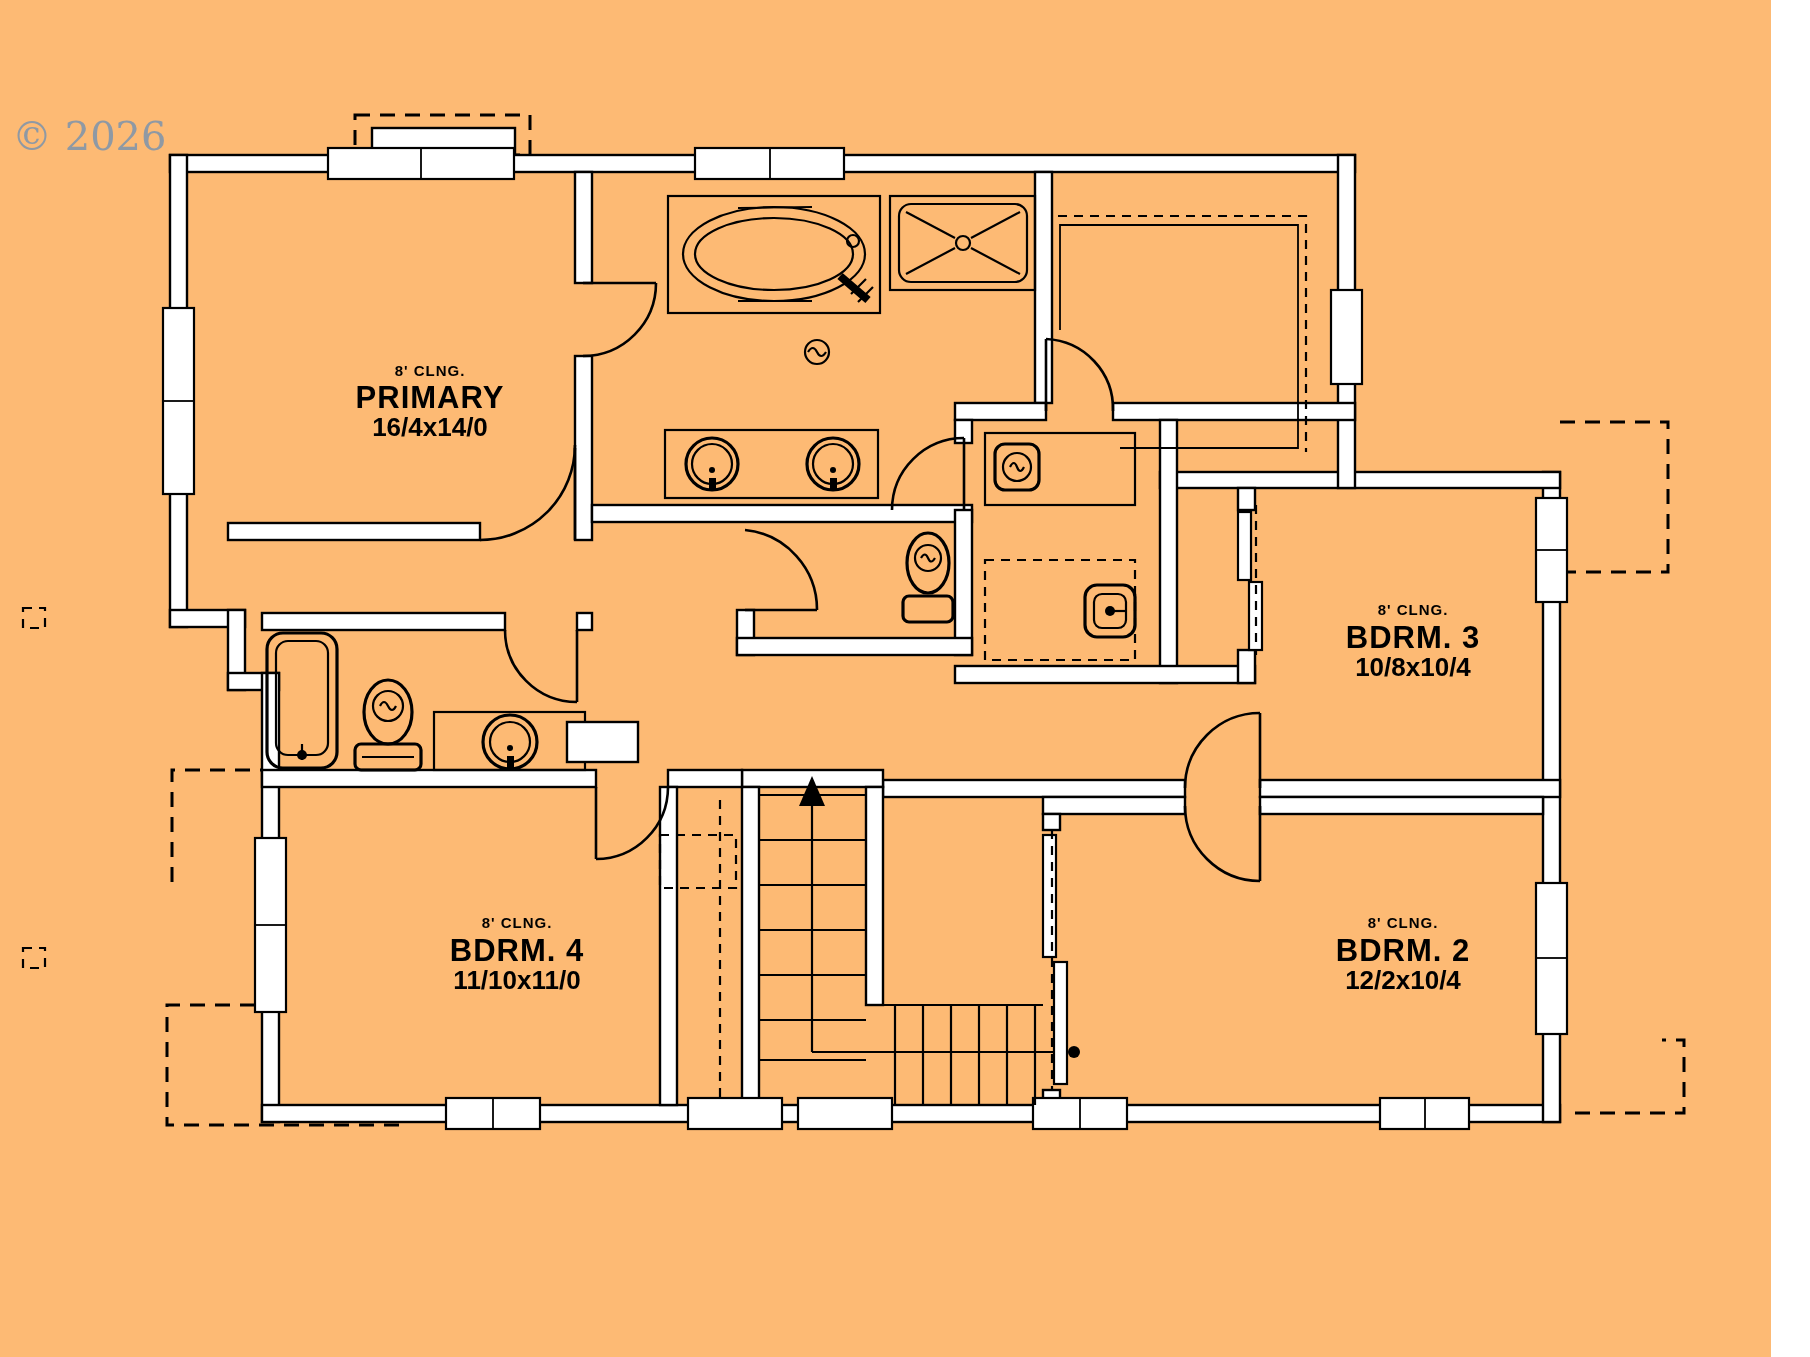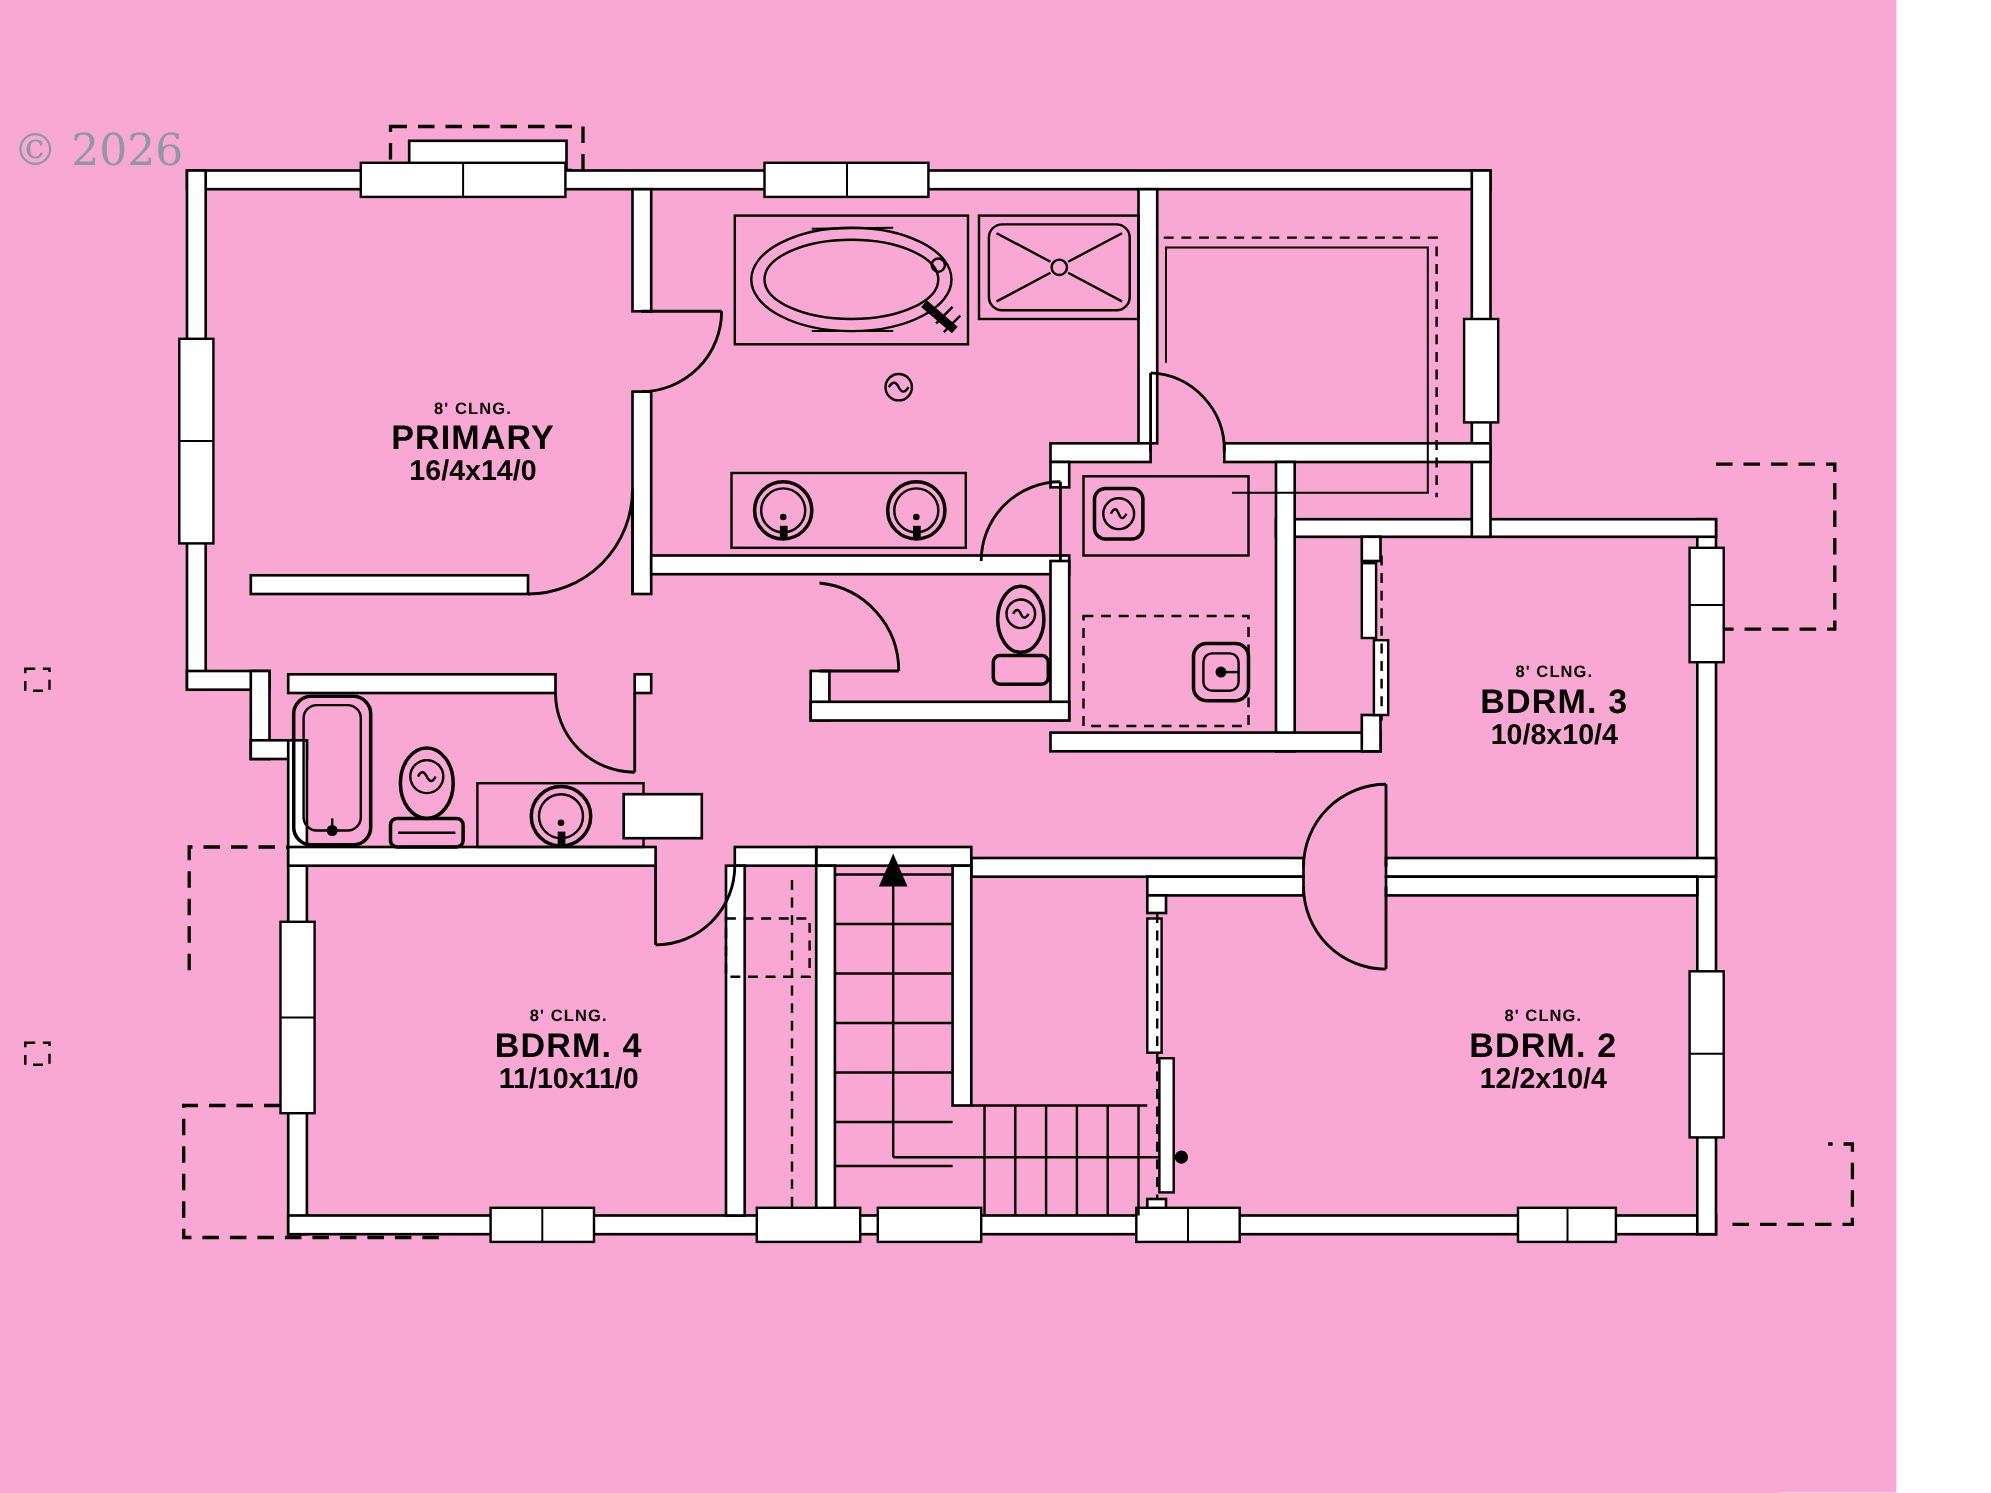--- a/index.html
+++ b/index.html
@@ -1,17 +1,17 @@
 <!DOCTYPE html>
 <html><head>
 <meta charset="utf-8">
 <style>
   html,body{margin:0;padding:0;background:#fff;}
-  .page{position:relative;width:1724px;height:1357px;background:#f9a8d4;overflow:hidden;
-        font-family:"Liberation Sans",sans-serif;}
+  .page{position:relative;width:1724px;height:1357px;background:#fdba74;overflow:hidden;
+        font-family:"Liberation Sans",sans-serif;padding-left:47px;}
   svg{position:absolute;top:0;left:0;}
   .wall{fill:#fff;stroke:#000;stroke-width:2.4;}
   .win{fill:#fff;stroke:#000;stroke-width:2.2;}
   .fx{fill:none;stroke:#000;stroke-width:3.2;}
   .fx2{fill:none;stroke:#000;stroke-width:2.2;}
   .thin{fill:none;stroke:#000;stroke-width:1.8;}
   .door{fill:none;stroke:#000;stroke-width:2.6;}
   .dash{fill:none;stroke:#000;stroke-width:3;stroke-dasharray:15 10;}
   .dash2{fill:none;stroke:#000;stroke-width:2.2;stroke-dasharray:9 7;}
   .roomname{font-weight:bold;font-size:31px;letter-spacing:1px;fill:#000;}

